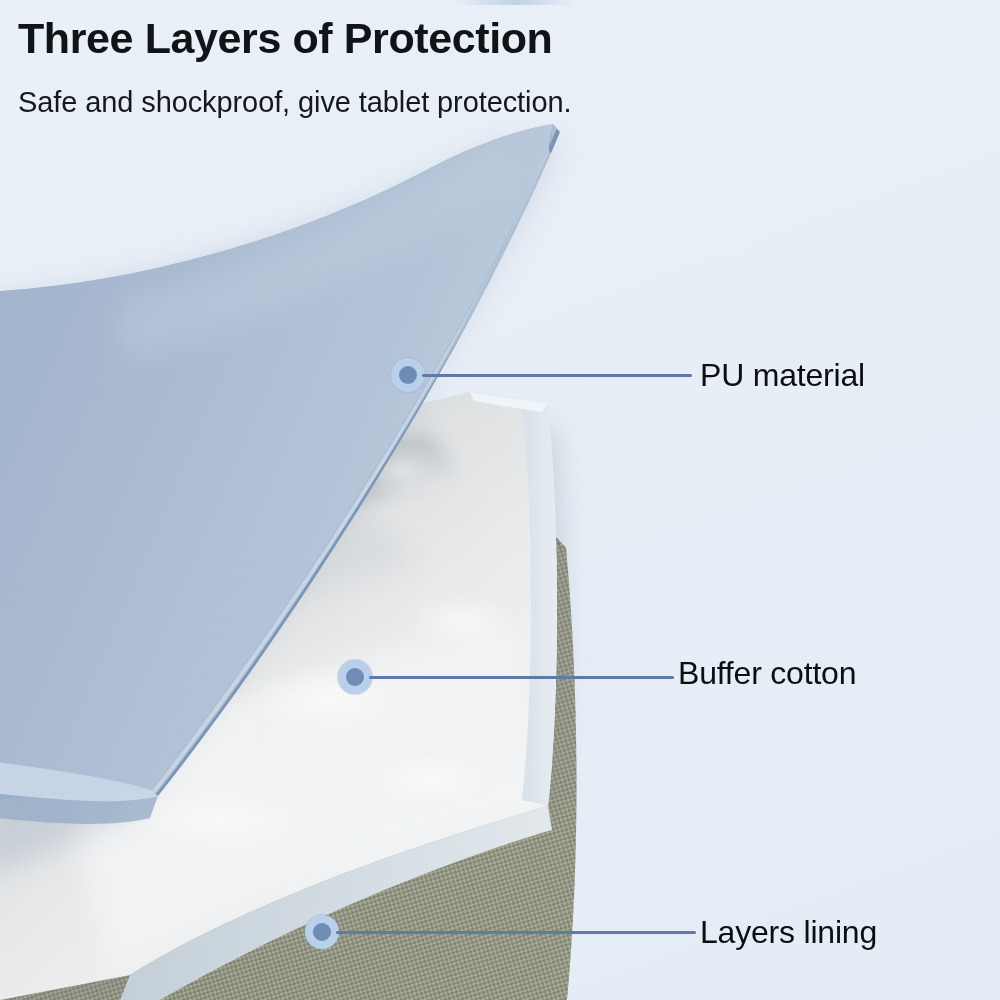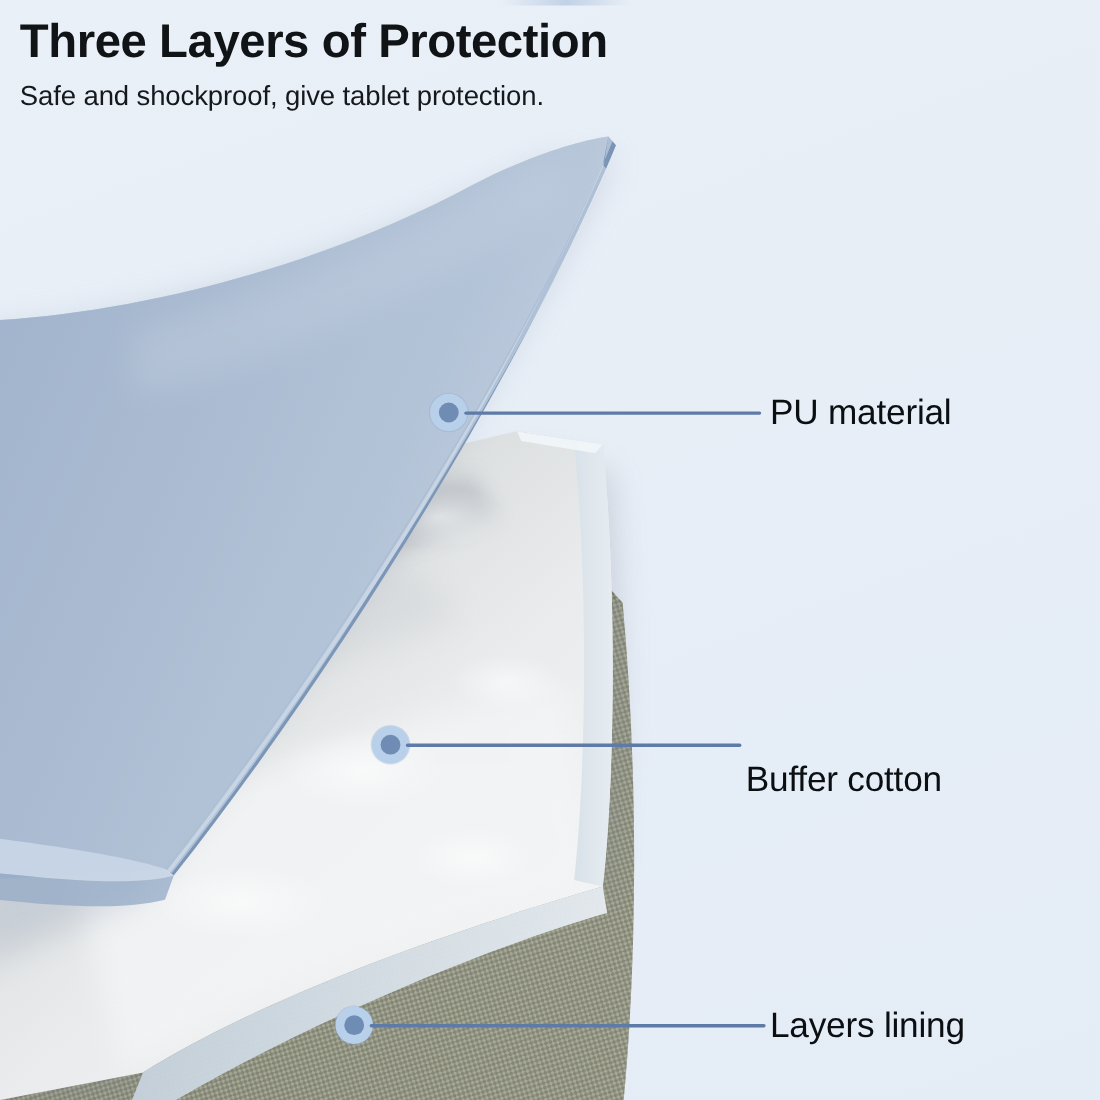--- a/index.html
+++ b/index.html
@@ -13,22 +13,22 @@
   
   .bg{position:absolute;inset:0;
       background:linear-gradient(160deg,#eaf0f8 0%,#e7eef6 45%,#e4ecf6 100%);}
   .top-band{position:absolute;left:455px;top:0;width:120px;height:5px;
       background:linear-gradient(90deg,rgba(186,204,227,.0),rgba(186,204,227,.85),rgba(186,204,227,.0));}
 
   
   .header{position:absolute;left:18px;top:14px;width:960px;}
   .title{font-size:43px;font-weight:bold;color:#111417;letter-spacing:-.4px;
          line-height:1.12;white-space:nowrap;}
-  .subtitle{font-size:25px;font-weight:normal;color:#15181c;letter-spacing:-.1px;
-            line-height:1.2;margin-top:10px;white-space:nowrap;}
+  .subtitle{font-size:29px;font-weight:normal;color:#15181c;letter-spacing:-.1px;
+            line-height:1.2;margin-top:23px;white-space:nowrap;}
 
   
   .art{position:absolute;left:0;top:0;width:1000px;height:1000px;}
   .art svg{display:block;width:1000px;height:1000px;}
 
   
   .callout{position:absolute;height:0;}
   .marker{position:absolute;width:34px;height:34px;border-radius:50%;
           background:#b9d0ea;top:-17px;left:-17px;
           box-shadow:0 0 0 1px rgba(140,170,205,.35);}
@@ -218,21 +218,21 @@
   <div class="callout" style="left:408px;top:375px;">
     <div class="marker"></div>
     <div class="lead" style="left:14px;width:270px;"></div>
   </div>
   <div class="clabel" style="left:700px;top:375px;text-align:center;">PU material</div>
 
   <div class="callout" style="left:355px;top:677px;">
     <div class="marker"></div>
     <div class="lead" style="left:14px;width:305px;"></div>
   </div>
-  <div class="clabel" style="left:678px;top:709px;">Buffer cotton</div>
+  <div class="clabel" style="left:678px;top:673px;">Buffer cotton</div>
 
   <div class="callout" style="left:322px;top:932px;">
     <div class="marker"></div>
     <div class="lead" style="left:14px;width:360px;"></div>
   </div>
   <div class="clabel" style="left:700px;top:932px;">Layers lining</div>
 
 </div>
 
 </body></html>

